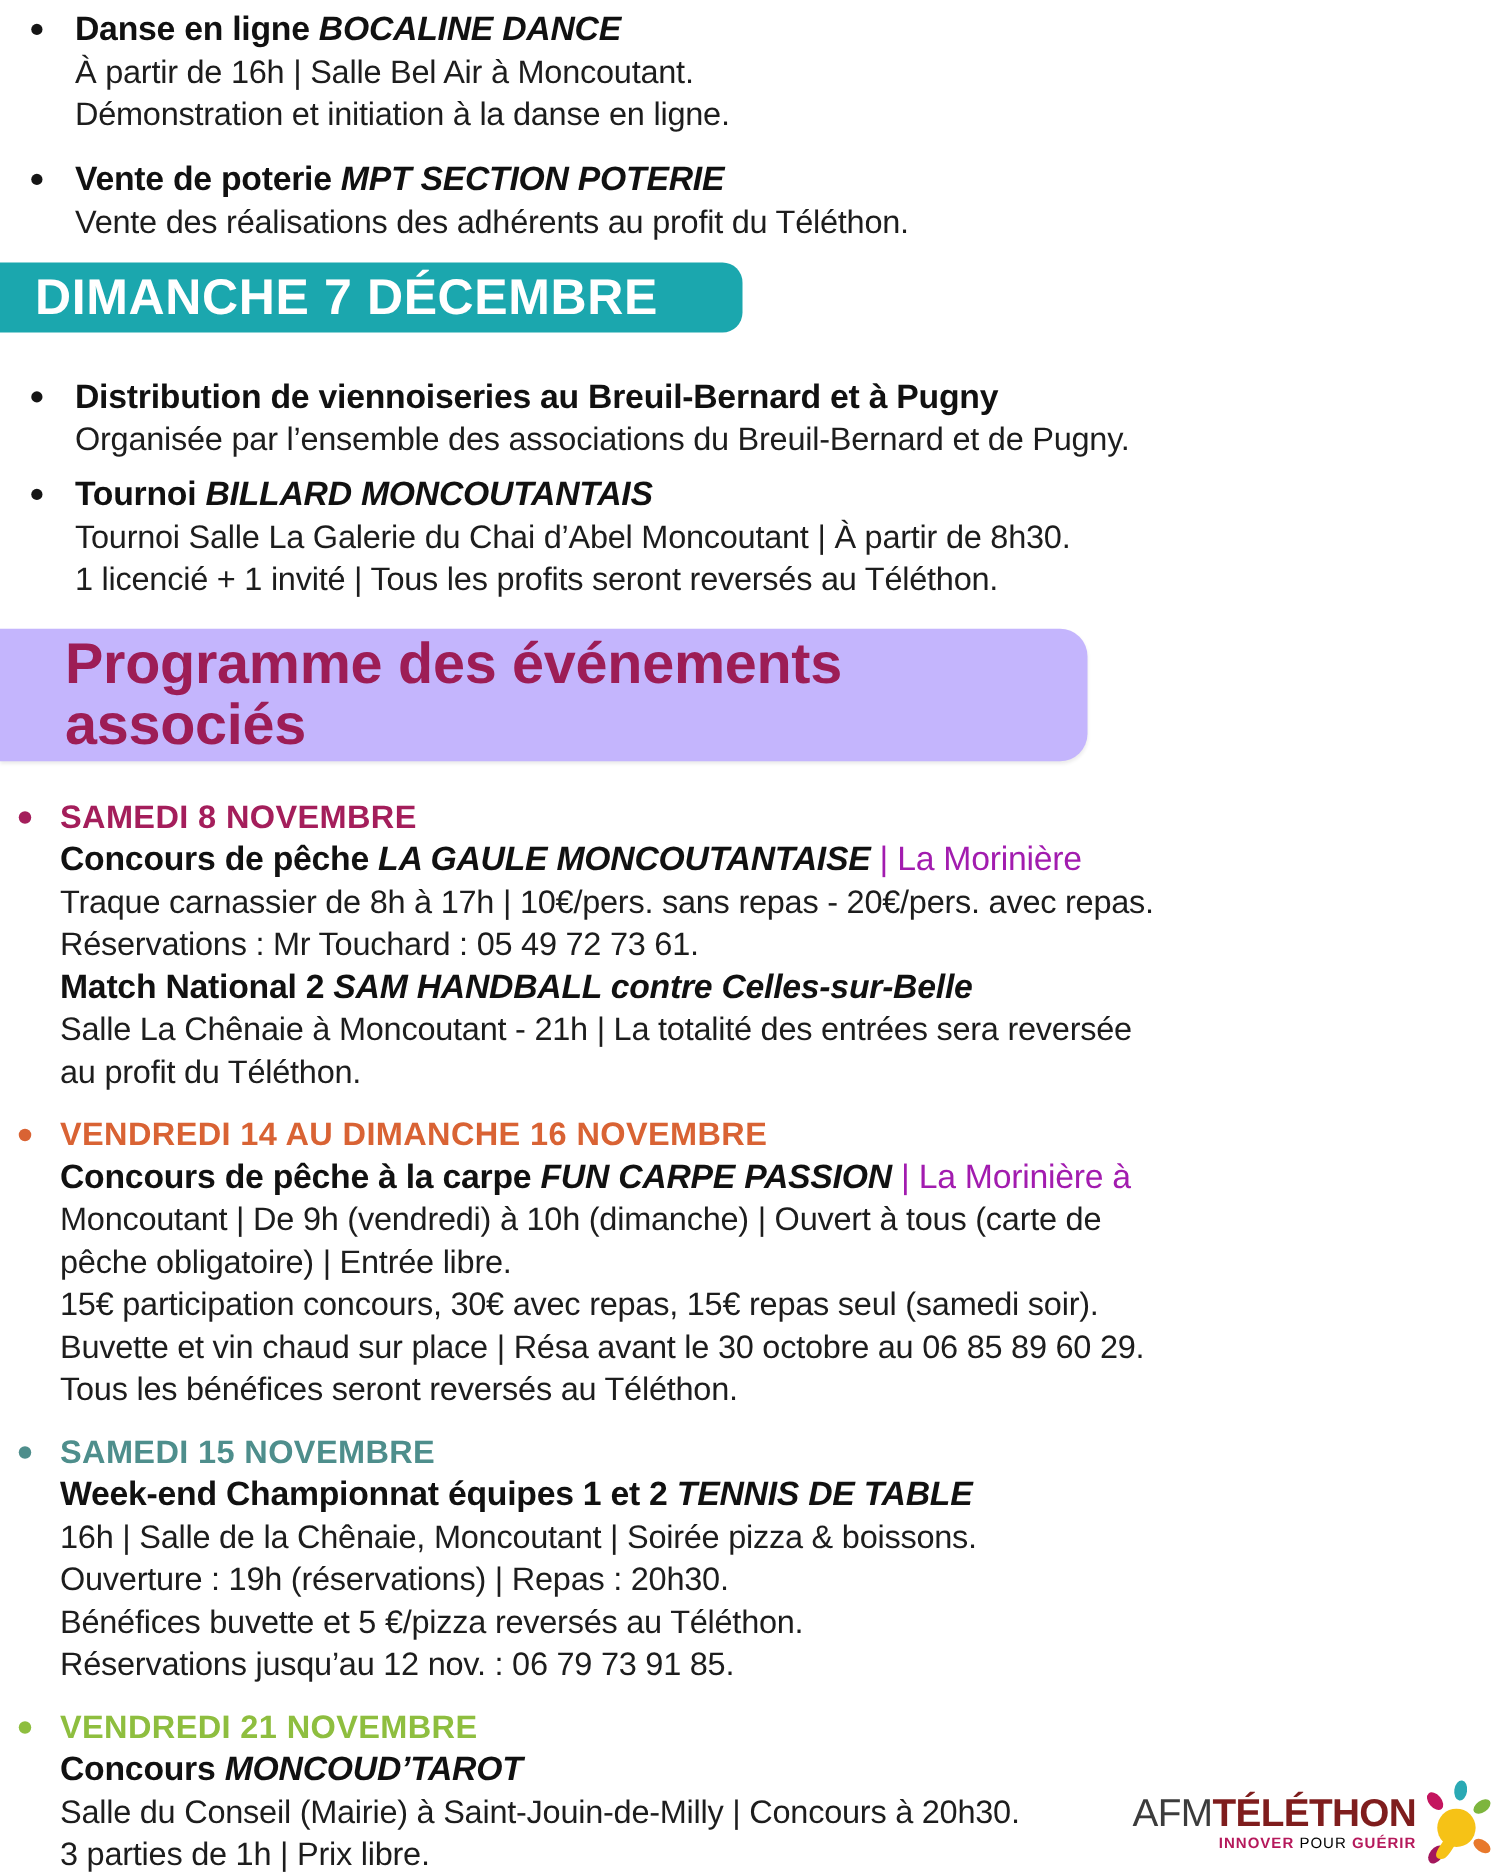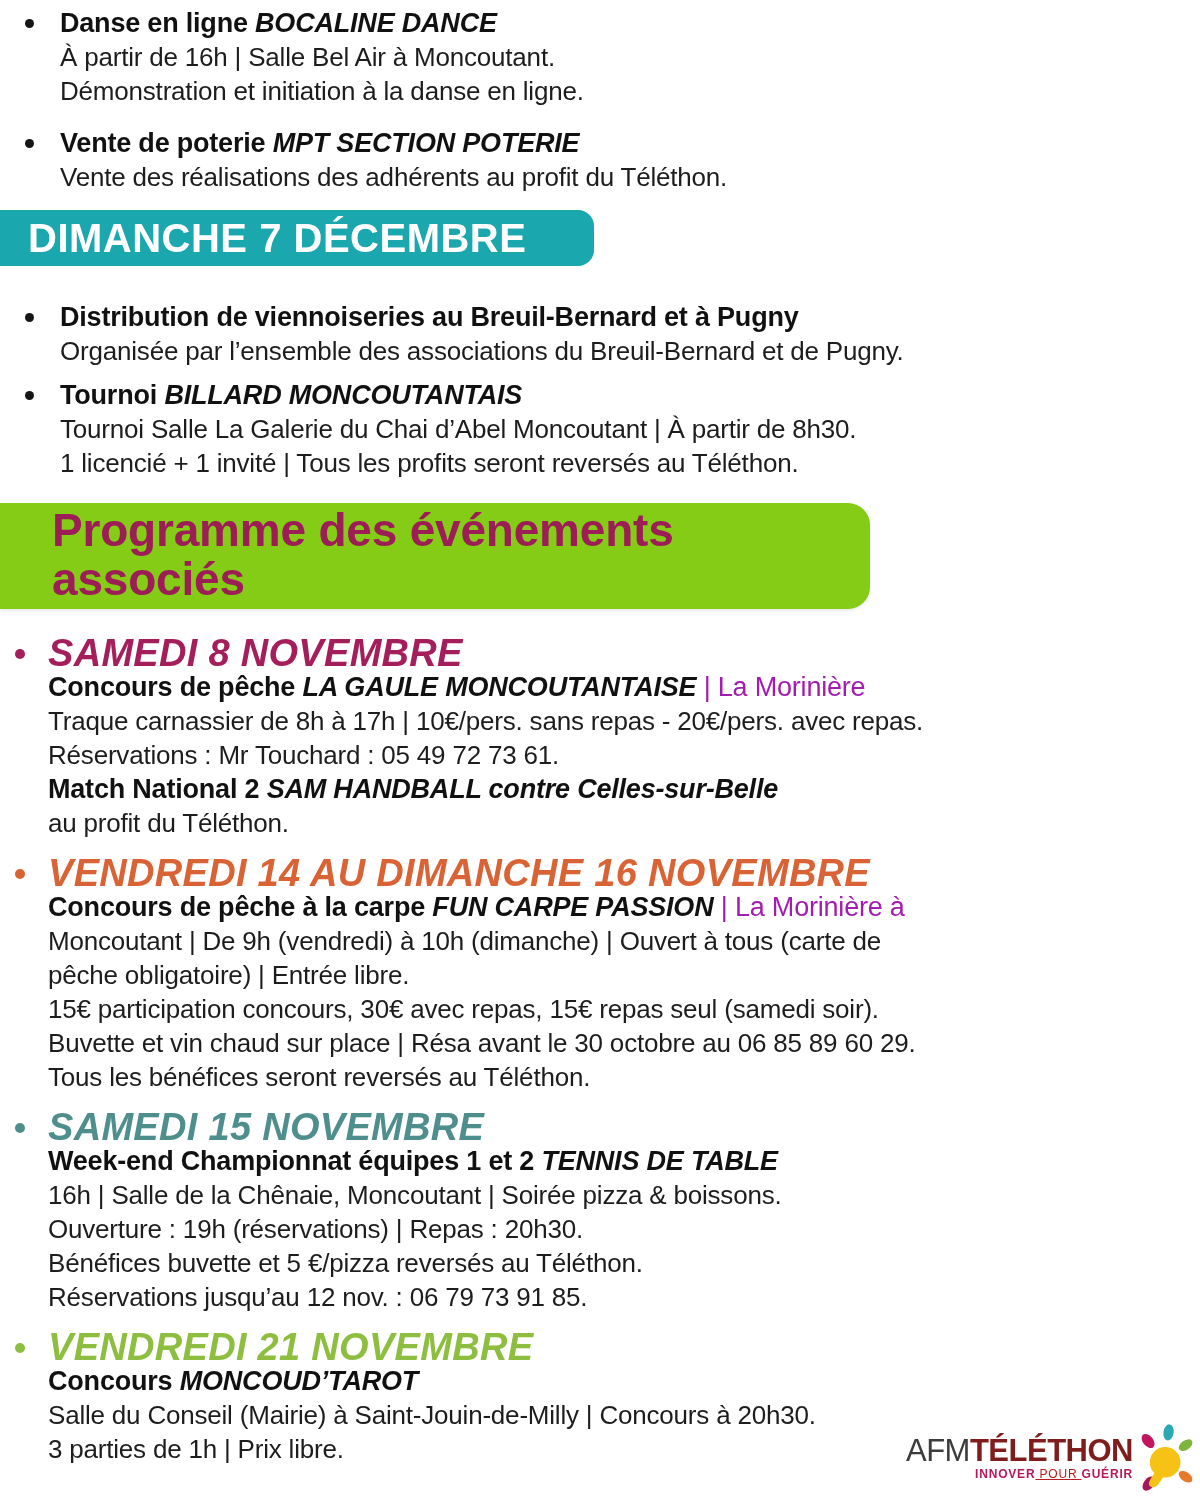--- a/index.html
+++ b/index.html
@@ -30,39 +30,39 @@
   .banner-yellow{
     margin-top:23px;width:870px;box-sizing:border-box;
     border-radius:0 22px 22px 0;padding:3px 0 5px 52px;
     font-size:46px;font-weight:800;line-height:49px;letter-spacing:-0.2px;
     box-shadow:0 2px 3px rgba(0,0,0,0.08);
   }
   
   .assoc{margin-top:27px;padding-left:48px;}
   .sec + .sec{margin-top:16px;}
   .sec-header{
-    position:relative;font-size:38px;font-weight:700;line-height:34px;
-    color:var(--c);letter-spacing:0.3px;white-space:nowrap;font-style:italic;
+    position:relative;font-size:26px;font-weight:700;line-height:34px;
+    color:var(--c);letter-spacing:0.3px;white-space:nowrap;
   }
   .sec-bullet{
     position:absolute;left:-33px;top:13px;width:10px;height:10px;
     border-radius:50%;background:var(--c);
   }
   .item-title{font-size:27px;font-weight:700;line-height:34px;color:#111;white-space:nowrap;letter-spacing:-0.2px;}
   .item-title .rest{font-weight:400;color:#a21caf;}
   .item .line{line-height:34px;}
   
   .logo{position:absolute;right:5px;bottom:7px;display:flex;align-items:center;}
   .logo-text{text-align:right;}
   .wordmark{font-size:31px;line-height:30px;color:#2e2e2e;letter-spacing:-0.5px;white-space:nowrap;}
   .wordmark .afm{font-weight:400;color:#3c3c3c;}
   .wordmark .telethon{font-weight:700;color:#7f1d1d;}
   .tagline{font-size:12px;font-weight:700;letter-spacing:0.8px;margin-top:1px;white-space:nowrap;}
   .tagline .magenta{color:#b5195b;}
-  .tagline .pour{color:#b91c1c;font-weight:400;text-decoration:underline;}
+  .tagline .pour{color:#000000;font-weight:400;}
   .starburst{margin-left:4px;}
 </style>
 </head>
 <body>
 
 <div class="page">
 
   <section class="events">
     <div class="event">
       <span class="bullet"></span>
@@ -88,39 +88,40 @@
       <div class="line">Organisée par l’ensemble des associations du Breuil-Bernard et de Pugny.</div>
     </div>
     <div class="event">
       <span class="bullet"></span>
       <div class="event-title"><span>Tournoi </span><span class="brand">BILLARD MONCOUTANTAIS</span></div>
       <div class="line">Tournoi Salle La Galerie du Chai d’Abel Moncoutant | À partir de 8h30.</div>
       <div class="line">1 licencié + 1 invité | Tous les profits seront reversés au Téléthon.</div>
     </div>
   </section>
 
-  <div class="banner-yellow" style="background: #84cc16; color: rgb(157, 29, 86);">
+  <div class="banner-yellow" style="background: #c4b5fd; color: rgb(157, 29, 86);">
     <div>Programme des événements</div>
     <div>associés</div>
   </div>
 
   <section class="assoc">
 
     <div class="sec" style="--c: #a41e5b;">
       <div class="sec-header">
         <span class="sec-bullet"></span>
         <span>SAMEDI 8 NOVEMBRE</span>
       </div>
       <div class="item">
         <div class="item-title"><span>Concours de pêche </span><span class="brand">LA GAULE MONCOUTANTAISE</span><span class="rest"> | La Morinière</span></div>
         <div class="line">Traque carnassier de 8h à 17h | 10€/pers. sans repas - 20€/pers. avec repas.</div>
         <div class="line">Réservations : Mr Touchard : 05 49 72 73 61.</div>
       </div>
       <div class="item">
         <div class="item-title"><span>Match National 2 </span><span class="brand">SAM HANDBALL contre Celles-sur-Belle</span><span class="rest"></span></div>
+        <div class="line">Salle La Chênaie à Moncoutant - 21h | La totalité des entrées sera reversée</div>
         <div class="line">au profit du Téléthon.</div>
       </div>
     </div>
 
     <div class="sec" style="--c: #d96334;">
       <div class="sec-header">
         <span class="sec-bullet"></span>
         <span>VENDREDI 14 AU DIMANCHE 16 NOVEMBRE</span>
       </div>
       <div class="item">

